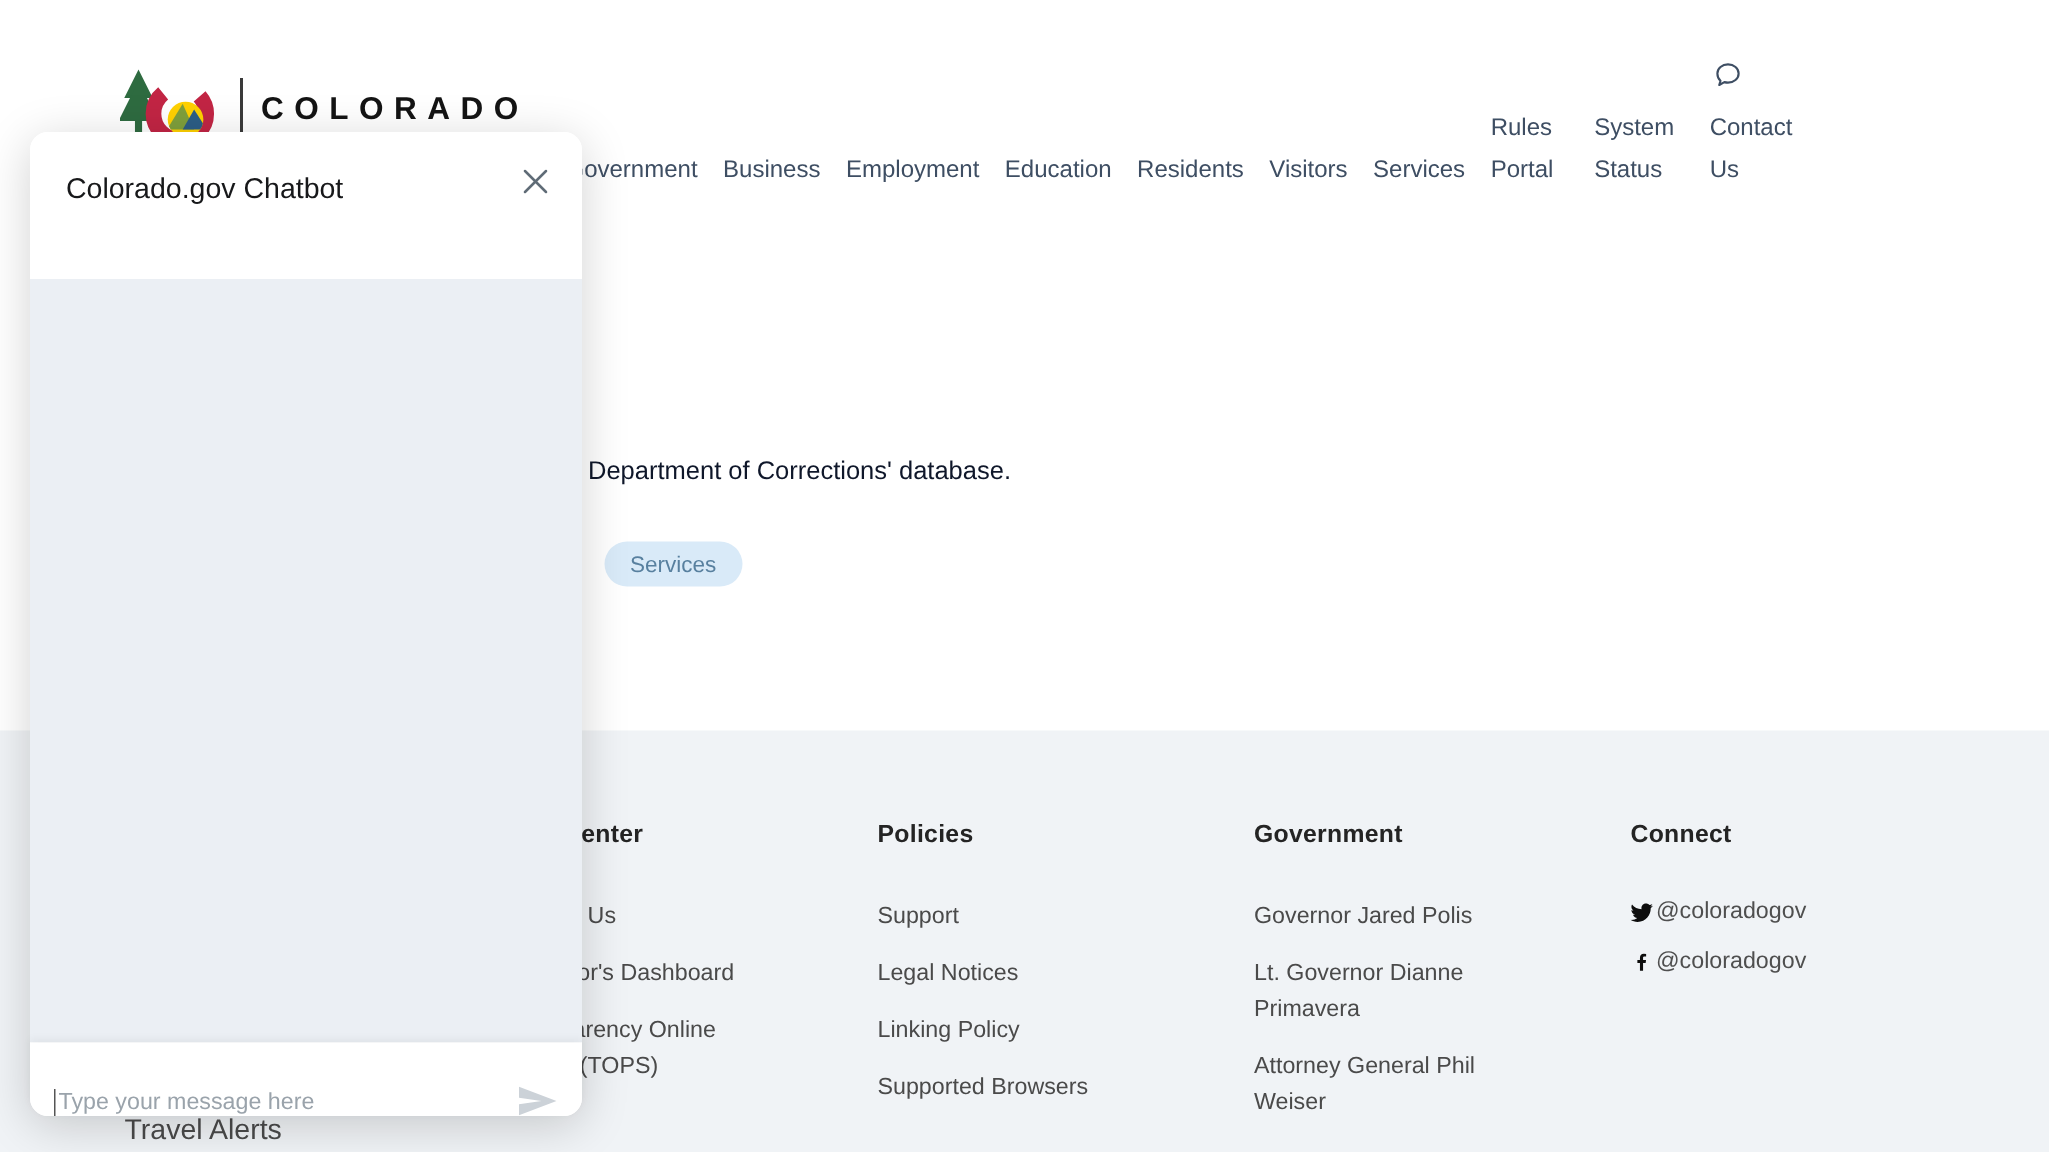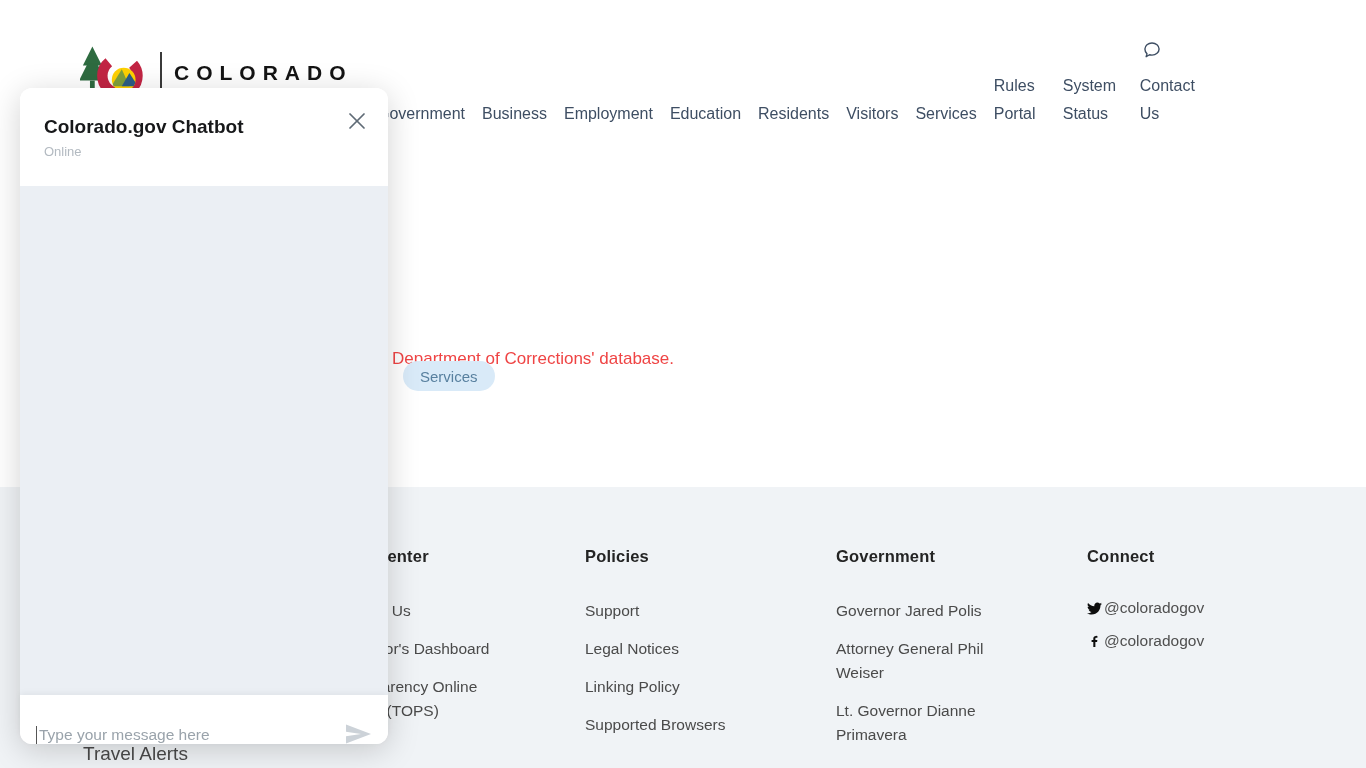--- a/index.html
+++ b/index.html
@@ -17,21 +17,21 @@
   .nav { position:absolute; left:377px; top:40px; height:88px; display:flex;
          align-items:flex-end; gap:17px; }
   .nav-item { font-size:16px; color:#3e4e63; line-height:28px; white-space:nowrap; cursor:pointer; }
   .nav-item.two-line { white-space:normal; }
   .u-rules  { width:52px; }
   .u-status { width:60px; }
   .u-contact{ width:68px; display:flex; flex-direction:column; }
   .u-contact .bubble { margin:0 0 12px 2px; }
 
   
-  .main-fragment { position:absolute; left:392px; top:304px; font-size:17px; color:#ef4444;margin-top:45px; }
+  .main-fragment { position:absolute; left:392px; top:304px; font-size:17px; color:#0f172a; }
   .tag-badge { position:absolute; left:403px; top:361px; height:30px; padding:0 17px;
                display:flex; align-items:center; background:#d9eaf8; color:#58809f;
                border-radius:16px; font-size:15px; cursor:pointer; }
 
   
   .footer { position:absolute; left:0; top:487px; width:1366px; height:281px; background:#f0f3f6; }
   .fcol { position:absolute; top:60px; }
   .fcol-2 { left:334px; width:180px; }
   .fcol-3 { left:585px; width:190px; }
   .fcol-4 { left:836px; width:190px; }
@@ -42,21 +42,21 @@
                    line-height:24px; cursor:pointer; }
   .social-row { display:flex; align-items:center; gap:2px; margin-bottom:15px; cursor:pointer; }
   .social-row svg { flex:0 0 auto; }
   .social-label { font-size:15.5px; color:#4f4f4f; }
 
   
   .chat { position:absolute; left:20px; top:88px; width:368px; height:656px; background:#ffffff;
           border-radius:12px; box-shadow:0 6px 32px rgba(0,0,0,.18); z-index:10; }
   .chat-header { position:absolute; left:0; top:0; right:0; height:98px; padding:28px 24px 0 24px;
                  border-radius:12px 12px 0 0; background:#fff; }
-  .chat-title { font-size:19px; font-weight:bold; color:#17181a; }
+  .chat-title { font-size:19px; font-weight:normal; color:#17181a; }
   .chat-status { font-size:13px; color:#b3bac1; margin-top:6px; }
   .chat-close { position:absolute; top:20px; right:18px; width:26px; height:26px; cursor:pointer;
                 display:flex; align-items:center; justify-content:center; }
   .chat-body { position:absolute; left:0; top:98px; right:0; bottom:49px; background:#ebeff4; }
   .chat-input-row { position:absolute; left:0; right:0; bottom:0; height:49px; background:#fff;
                     border-radius:0 0 12px 12px; display:flex; align-items:flex-end;
                     padding:0 16px; box-shadow:0 -2px 6px rgba(0,0,0,.05); }
   .caret { width:1px; height:18px; background:#555; margin-right:2px; }
   .chat-input { border:none; outline:none; flex:1; font-size:15.5px; color:#333;
                 font-family:"Liberation Sans", sans-serif; background:transparent; }
@@ -122,22 +122,22 @@
       <h3>Policies</h3>
       <div class="flink">Support</div>
       <div class="flink">Legal Notices</div>
       <div class="flink">Linking Policy</div>
       <div class="flink">Supported Browsers</div>
     </div>
 
     <div class="fcol fcol-4">
       <h3>Government</h3>
       <div class="flink">Governor Jared Polis</div>
+      <div class="flink">Lt. Governor Dianne Primavera</div>
       <div class="flink">Attorney General Phil Weiser</div>
-      <div class="flink">Lt. Governor Dianne Primavera</div>
     </div>
 
     <div class="fcol fcol-5">
       <h3>Connect</h3>
       <div class="social-row">
         <svg width="15" height="15" viewBox="0 0 24 24" fill="#0d0d0d">
           <path d="M23.954 4.569c-.885.389-1.83.654-2.825.775 1.014-.611 1.794-1.574 2.163-2.723-.951.555-2.005.959-3.127 1.184-.896-.959-2.173-1.559-3.591-1.559-2.717 0-4.92 2.203-4.92 4.917 0 .39.045.765.127 1.124C7.691 8.094 4.066 6.13 1.64 3.161c-.427.722-.666 1.561-.666 2.475 0 1.71.87 3.213 2.188 4.096-.807-.026-1.566-.248-2.228-.616v.061c0 2.385 1.693 4.374 3.946 4.827-.413.111-.849.171-1.296.171-.314 0-.615-.03-.916-.086.631 1.953 2.445 3.377 4.604 3.417-1.68 1.319-3.809 2.105-6.102 2.105-.39 0-.779-.023-1.17-.067 2.189 1.394 4.768 2.209 7.557 2.209 9.054 0 13.999-7.496 13.999-13.986 0-.209 0-.42-.015-.63.961-.689 1.8-1.56 2.46-2.548z"></path>
         </svg>
         <span class="social-label">@coloradogov</span>
       </div>
@@ -146,21 +146,20 @@
           <path d="M13.397 20.997v-8.196h2.765l.411-3.209h-3.176V7.548c0-.926.258-1.56 1.587-1.56h1.684V3.127A22 22 0 0 0 14.201 3c-2.444 0-4.122 1.492-4.122 4.231v2.355H7.332v3.209h2.753v8.202h3.312z"></path>
         </svg>
         <span class="social-label">@coloradogov</span>
       </div>
     </div>
   </footer>
 
   <div class="chat">
     <div class="chat-header">
       <div class="chat-title">Colorado.gov Chatbot</div>
-      <div class="chat-status">Online</div>
       <div class="chat-close">
         <svg width="18" height="18" viewBox="0 0 18 18" stroke="#5f6b76" stroke-width="1.7" stroke-linecap="round">
           <line x1="2" y1="2" x2="16" y2="16"></line>
             <line x1="16" y1="2" x2="2" y2="16"></line>
         </svg>
       </div>
     </div>
     <div class="chat-body"></div>
     <div class="chat-input-row">
       <div class="caret"></div>

